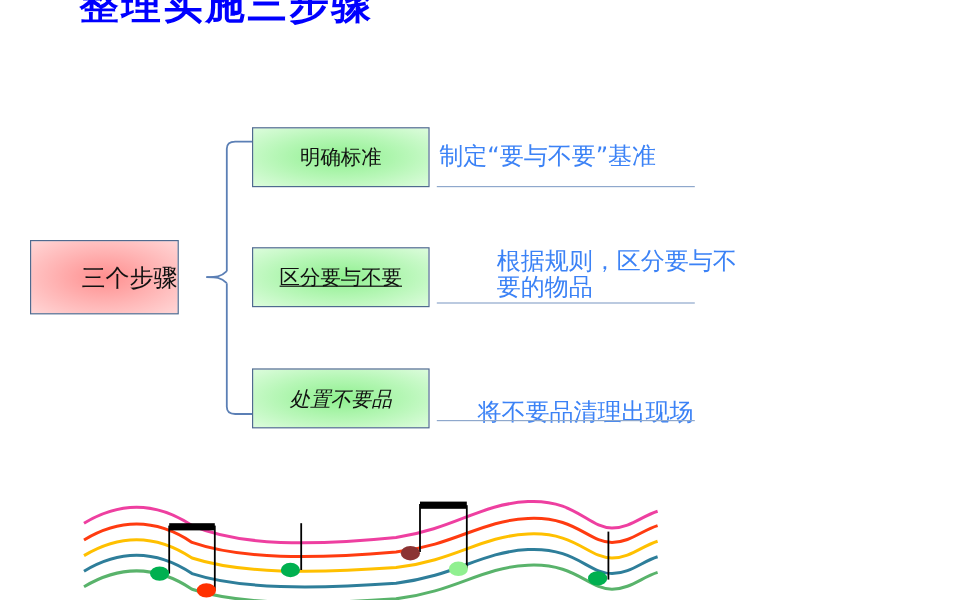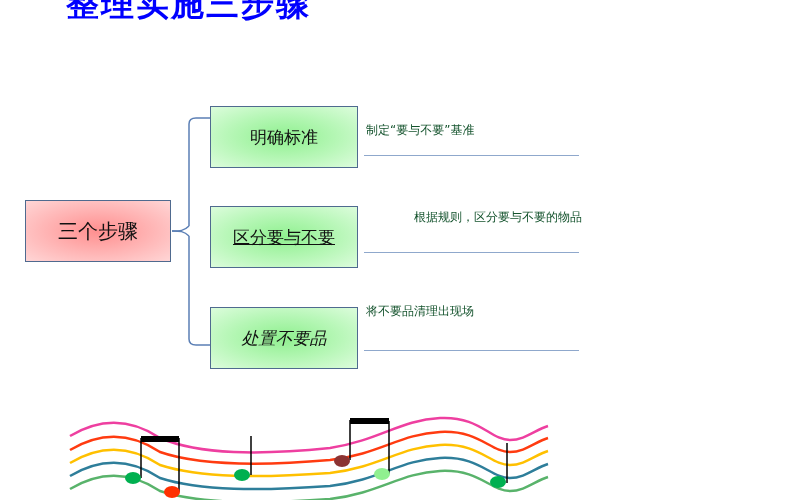--- a/index.html
+++ b/index.html
@@ -7,36 +7,36 @@
     width: 800px; height: 500px; position: relative; overflow: hidden;
     background: #ffffff;
     font-family: "DejaVu Sans", "Liberation Sans", sans-serif;
   }
   .title {
     position: absolute; left: 66px; top: -16px;
     font-size: 33px; font-weight: bold; color: #0000ff;
     letter-spacing: 2px; white-space: nowrap; line-height: 40px;
   }
   .root-box {
-    position: absolute; left: 25px; top: 200px; width: 146px; height: 62px;
+    position: absolute; left: 25px; top: 200px; width: 124px; height: 62px;
     border: 1.5px solid #4f6a8f;
     background: radial-gradient(ellipse at center, #ff8f8f 0%, #ffb3b3 50%, #ffd6d6 100%);
-    display: flex; align-items: center; justify-content: center;
+    display: flex; align-items: center; justify-content: flex-end;
     font-size: 20px; color: #111; box-sizing: border-box;
   }
   .branch-box {
-    position: absolute; left: 210px; width: 148px; height: 62px;
+    position: absolute; left: 210px; width: 148px; height: 50px;
     border: 1.5px solid #4f6a8f; box-sizing: border-box;
     background: radial-gradient(ellipse at center, #8ff08f 0%, #b8f7b8 55%, #dcfcdc 100%);
     display: flex; align-items: center; justify-content: center;
     font-size: 17px; color: #111;
   }
   .desc {
     position: absolute; left: 366px; width: 212px;
-    font-size: 12px; color: #14532d; line-height: 22px;
+    font-size: 20px; color: #3b82f6; line-height: 22px;
   }
   .underline {
     position: absolute; left: 364px; width: 215px; height: 0;
     border-top: 1.5px solid #8fa8cc;
   }
   svg { position: absolute; left: 0; top: 0; }
 </style>
 </head>
 <body>
 
@@ -65,21 +65,21 @@
 <div class="branch-box" style="top:307px;font-style:italic;">
   <span>处置不要品</span>
 </div>
 
 <div class="desc" style="top:119px;">制定“要与不要”基准</div>
 <div class="underline" style="top:155px;"></div>
 
 <div class="desc" style="top:206px; width:205px;margin-left:48px;">根据规则，区分要与不要的物品</div>
 <div class="underline" style="top:252px;"></div>
 
-<div class="desc" style="top:300px;">将不要品清理出现场</div>
+<div class="desc" style="top:332px;margin-left:32px;">将不要品清理出现场</div>
 <div class="underline" style="top:350px;"></div>
 
 <svg width="800" height="500">
   <g fill="none" stroke-width="2.5">
     <path d="M70 436 C100 418 130 418 160 438 C200 455 260 455 330 448 C380 440 400 420 440 418 C480 416 490 440 510 440 C525 440 535 430 548 426" stroke="#ee3fa0"></path>
     <path d="M70 450 C100 432 130 432 160 452 C200 466 260 466 330 460 C380 454 400 434 440 432 C480 430 490 452 510 452 C525 452 535 442 548 438" stroke="#ff3b10"></path>
     <path d="M70 463 C100 445 130 445 160 465 C200 478 260 478 330 473 C380 467 400 447 440 445 C480 443 490 465 510 465 C525 465 535 455 548 451" stroke="#ffc000"></path>
     <path d="M70 476 C100 458 130 458 160 478 C200 491 260 491 330 486 C380 480 400 460 440 458 C480 456 490 478 510 478 C525 478 535 468 548 464" stroke="#2e7e9a"></path>
     <path d="M70 489 C100 471 130 471 160 491 C200 504 260 504 330 499 C380 493 400 473 440 471 C480 469 490 491 510 491 C525 491 535 481 548 477" stroke="#59b36b"></path>
   </g>

